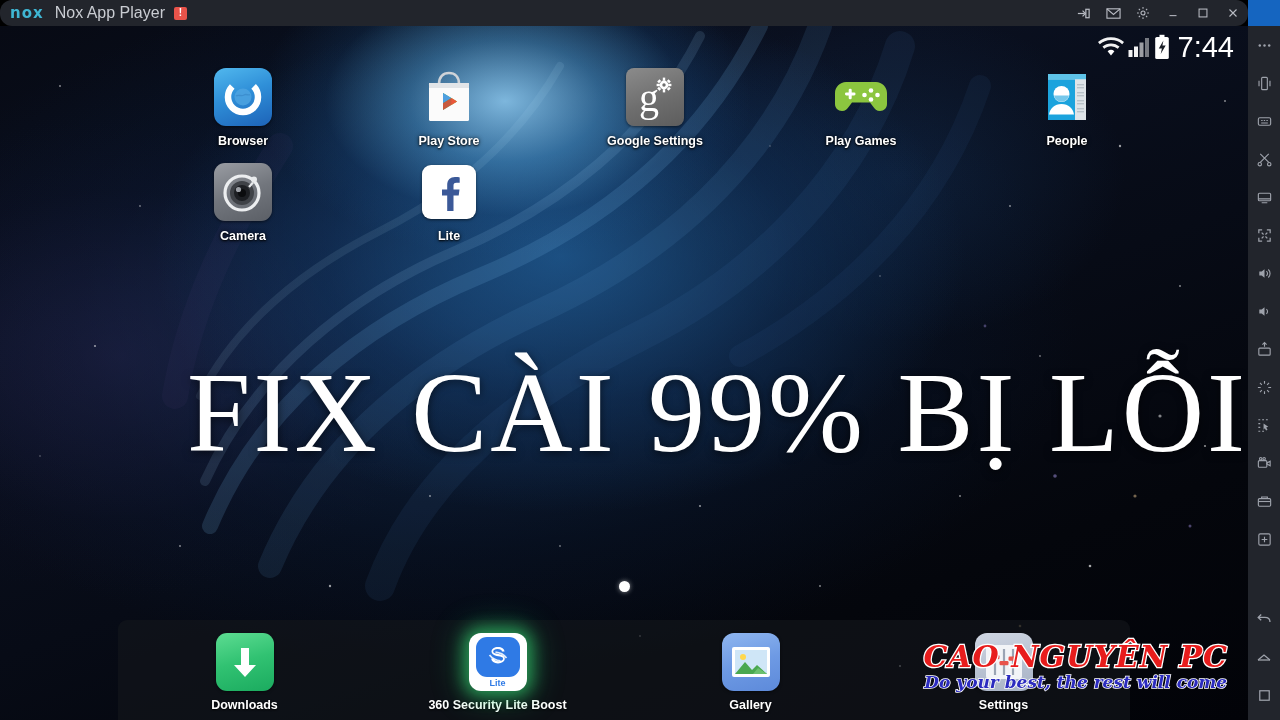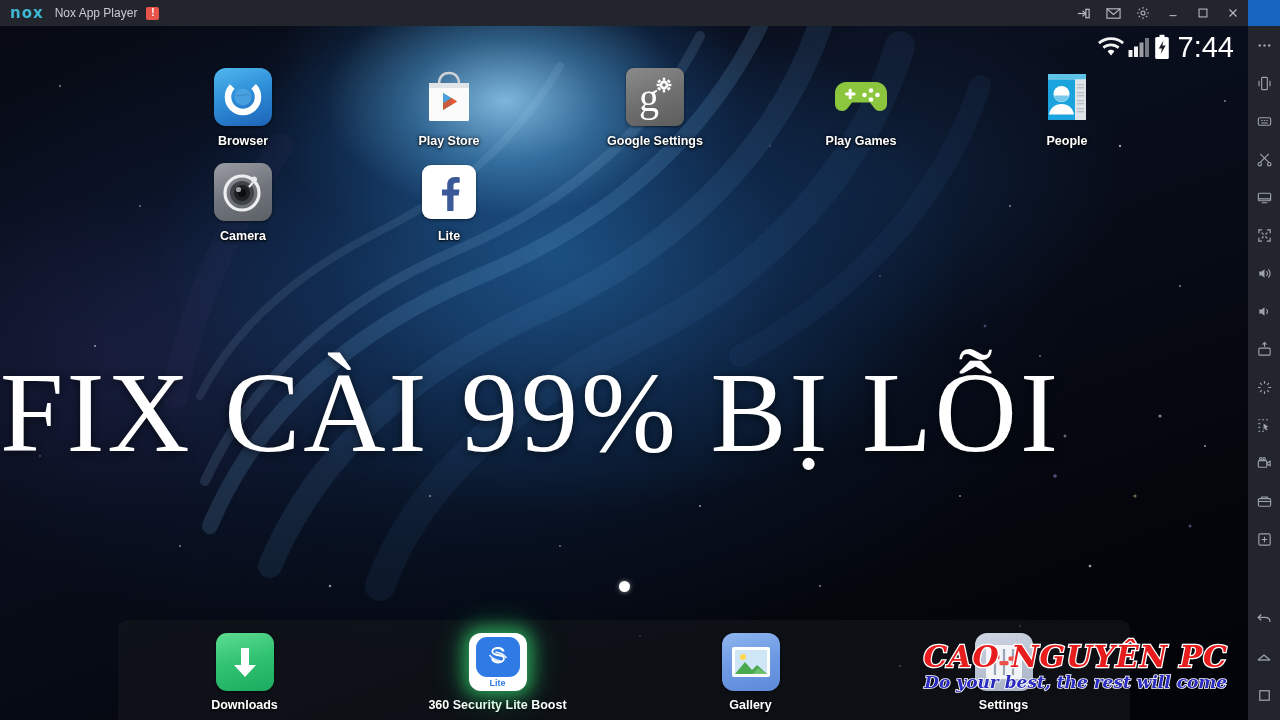--- a/index.html
+++ b/index.html
@@ -16,33 +16,34 @@
     overflow: hidden;
   }
 
   
   .titlebar {
     position: absolute; left: 0; top: 0;
     width: 1248px; height: 26px;
     background: #22252c;
     display: flex; align-items: center;
     z-index: 40;
+    border-radius: 12px;
   }
   .nox-logo {
     margin-left: 10px;
     color: #3fb6d3;
     font-size: 15px;
     font-family: "DejaVu Sans", sans-serif;
     letter-spacing: 1px;
     font-weight: 700;
   }
   .nox-title {
     margin-left: 11px;
     color: #c9ccd2;
-    font-size: 12px;
+    font-size: 16px;
   }
   .nox-badge {
     margin-left: 9px;
     width: 13px; height: 13px;
     background: #e8534a;
     border-radius: 2px;
     color: #fff; font-size: 10px; font-weight: bold;
     display: flex; align-items: center; justify-content: center;
     line-height: 1;
   }
@@ -184,21 +185,21 @@
     background: #ffffff;
     display: flex; align-items: center; justify-content: center;
     box-shadow: 0 1px 3px rgba(0,0,0,0.55);
   }
 
   
   .hero {
     position: absolute;
     left: 0; top: 330px;
     width: 1248px;
-    text-align: left;
+    text-align: right;
     z-index: 15;
     color: #ffffff;
     font-family: "Liberation Serif", "DejaVu Serif", serif;
     font-size: 114px;
     line-height: 1.0;
     letter-spacing: 3px;
     text-shadow: 0 2px 9px rgba(0,0,0,0.6);
     white-space: nowrap;
   }
 

